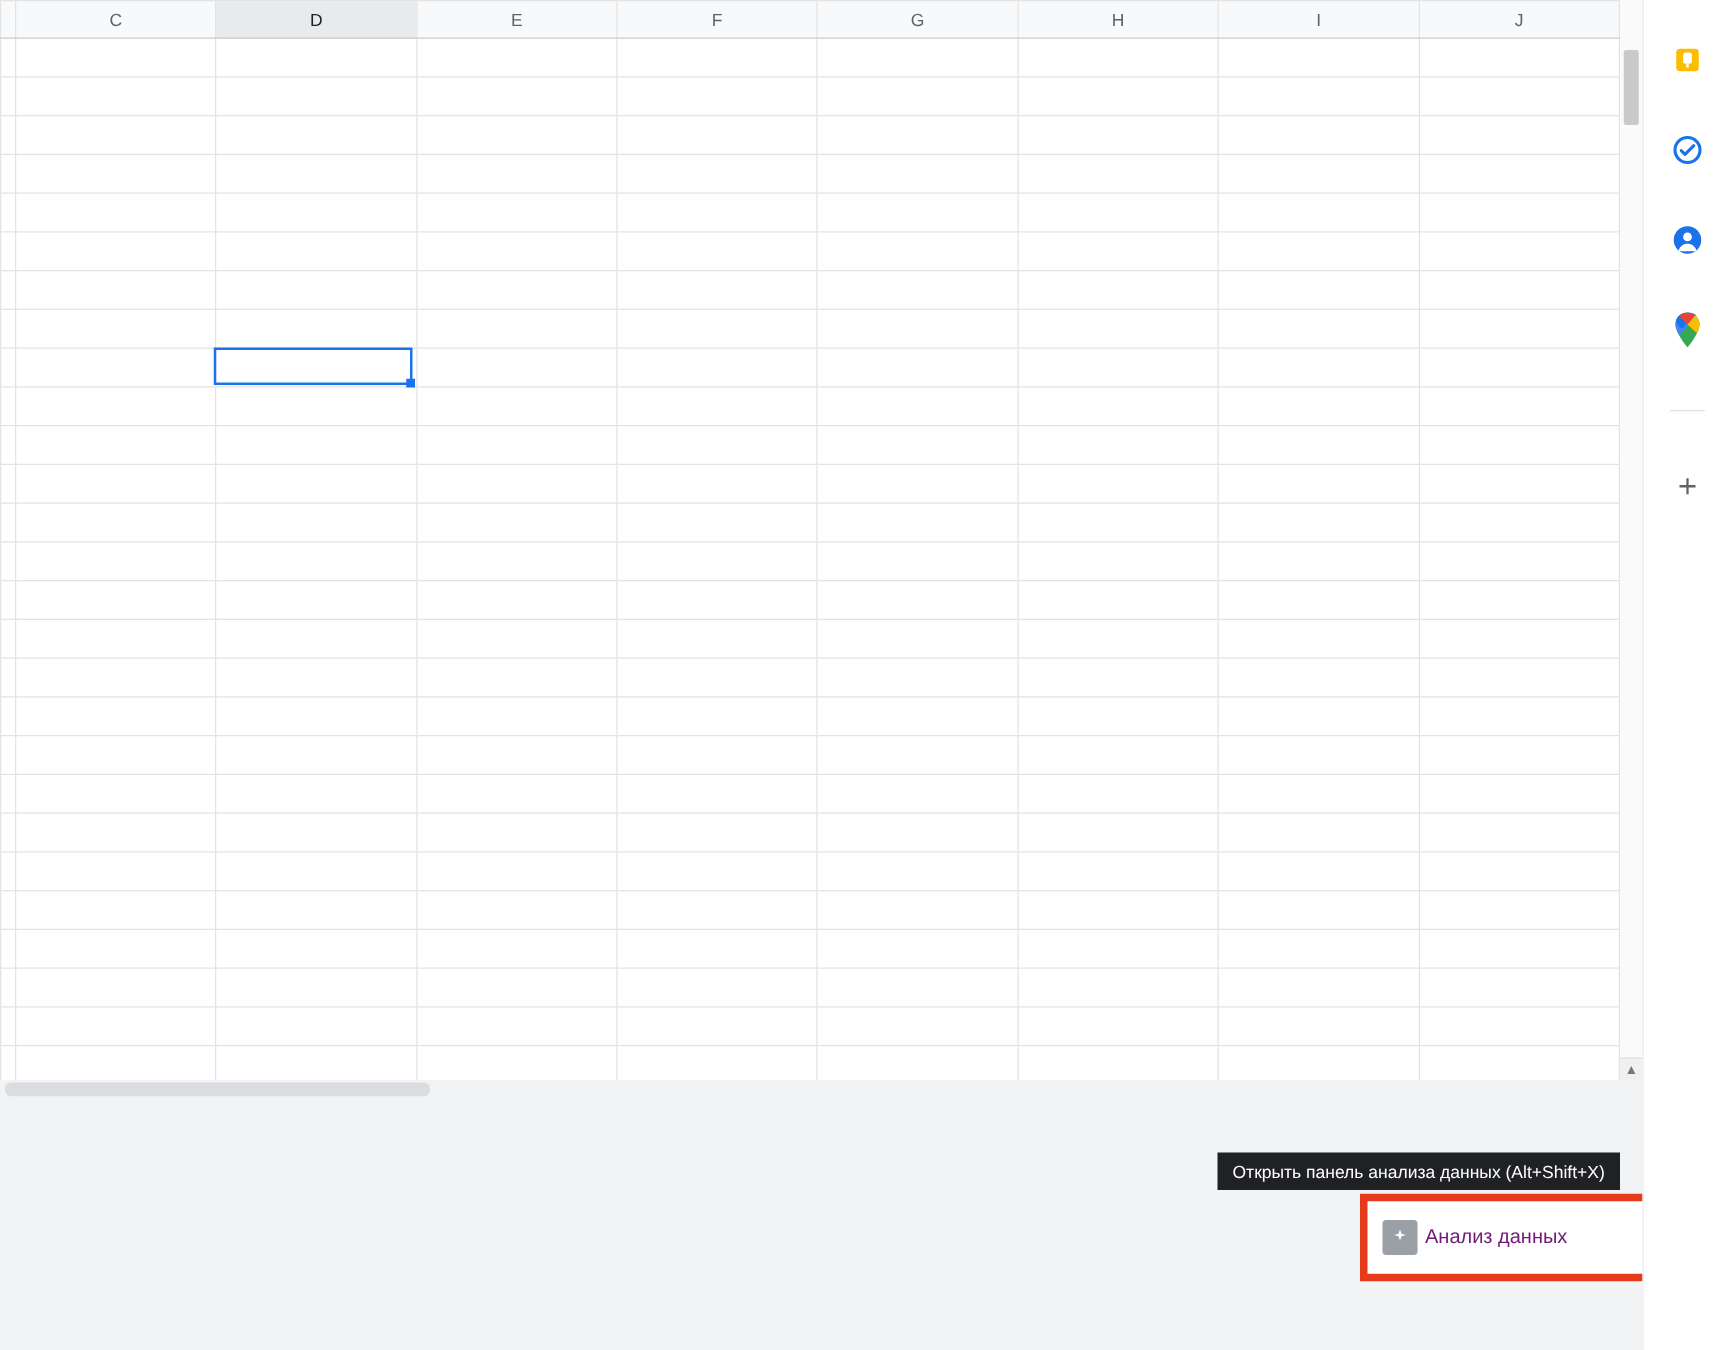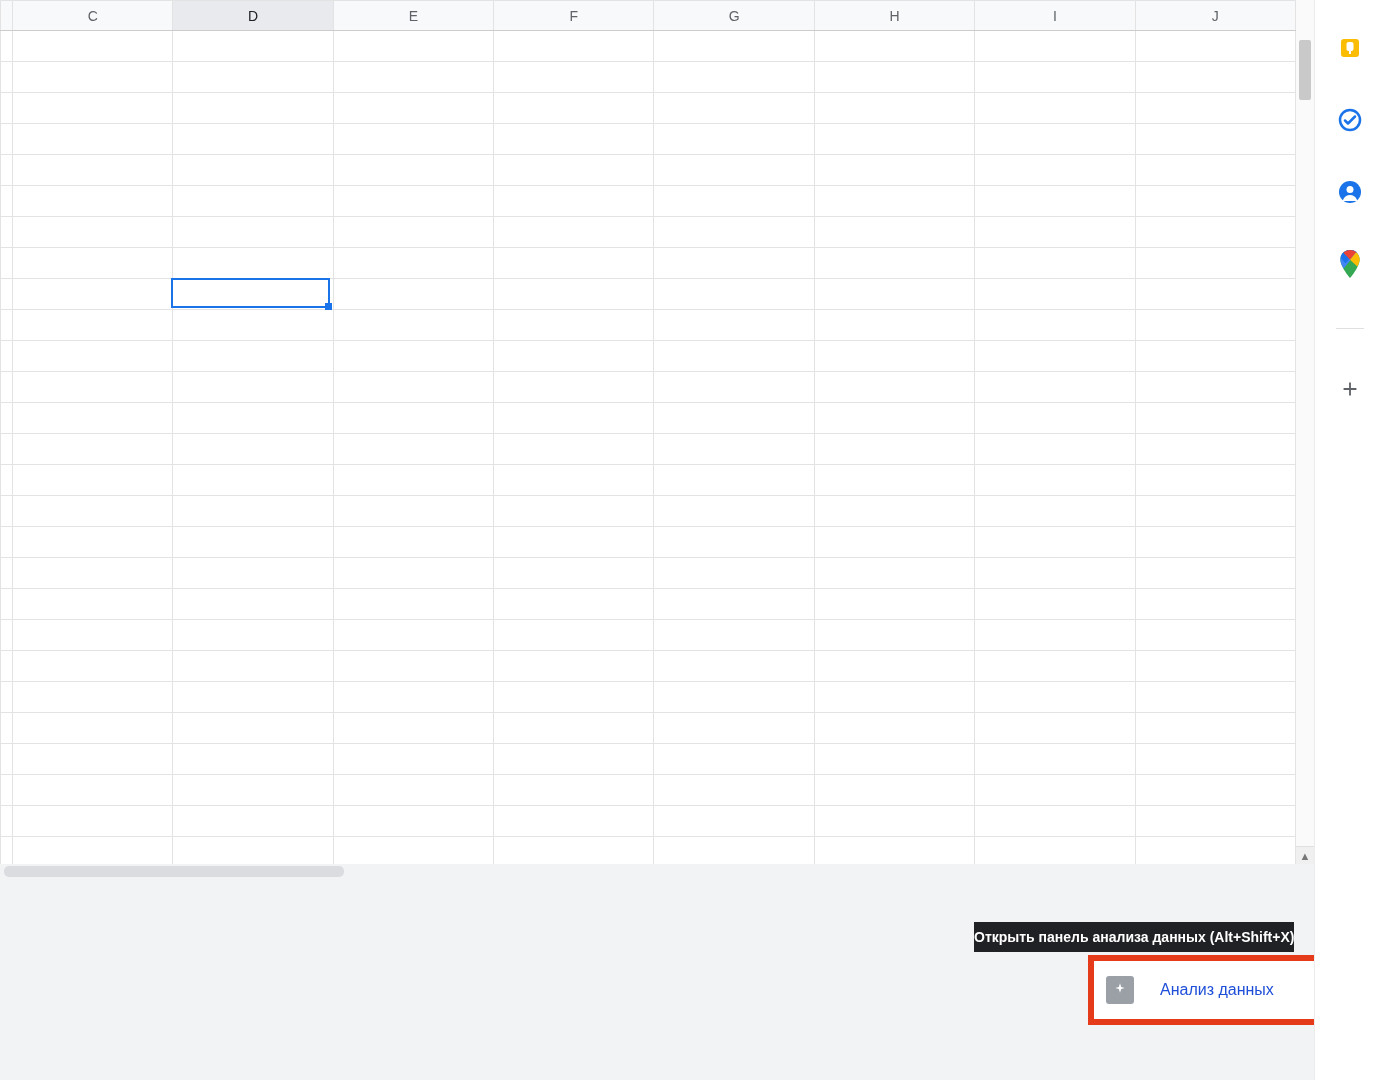--- a/index.html
+++ b/index.html
@@ -130,42 +130,42 @@
     background: #dadce0;
     border-radius: 5px;
   }
 
   
   .tooltip {
     position: absolute;
     background: #202124;
     color: #fff;
     font-size: 14px;
-    font-weight: 700;
-    padding: 7px 0;
+    font-weight: 400;
+    padding: 7px 12px;
     white-space: nowrap;
     font-family: 'Google Sans', Arial, sans-serif;
   }
 
   
   .explore-highlight {
     position: absolute;
     border: 6px solid #e63b1b;
     background: #fff;
     width: 310px;
     height: 70px;
   }
   .explore-btn {
     position: absolute;
     left: 12px; top: 10px;
     height: 38px;
     display: flex;
     align-items: center;
-    gap: 26px;
-    color: #1d4ed8;
+    gap: 6px;
+    color: #701a75;
     font-size: 16px;
     font-weight: 500;
   }
   .spark-icon {
     width: 28px; height: 28px;
     background: #9aa0a6;
     border-radius: 3px;
     display:flex;align-items:center;justify-content:center;
   }
   .chevron-right {

